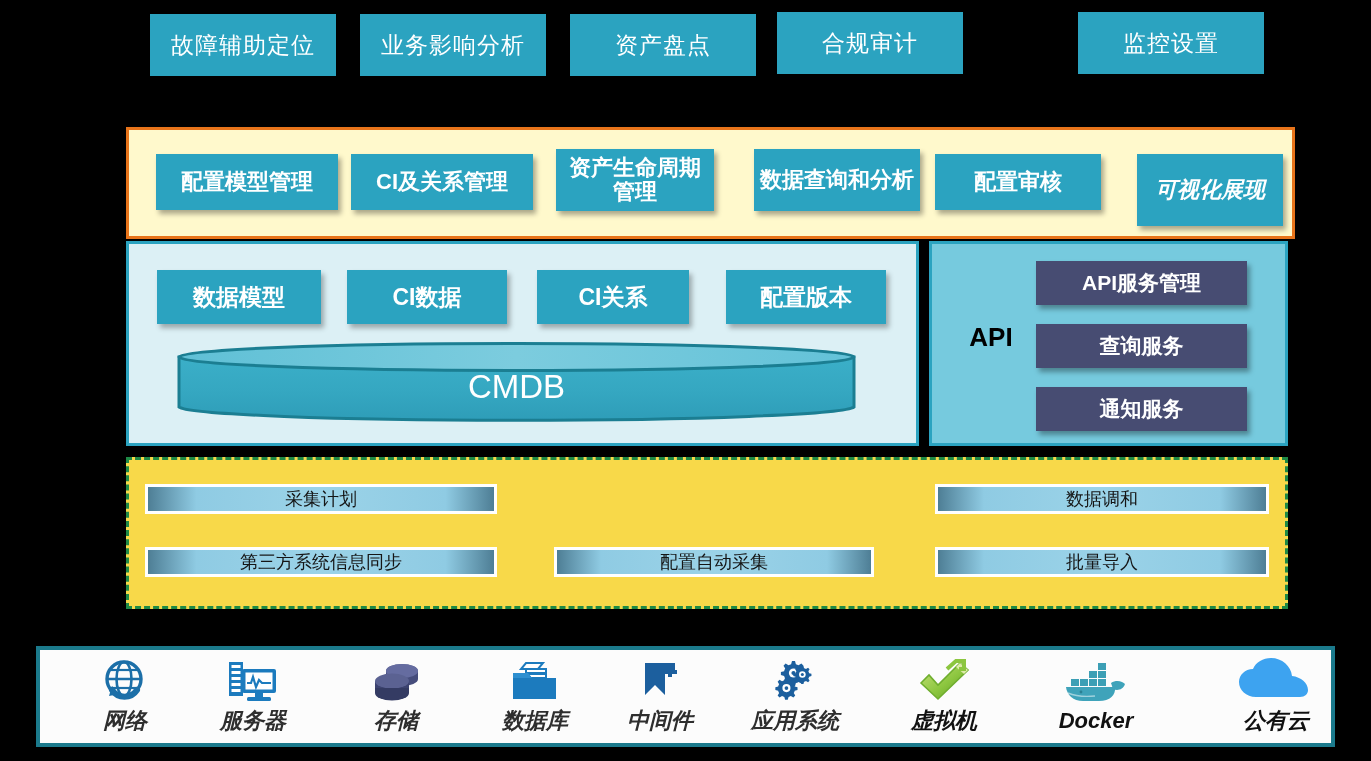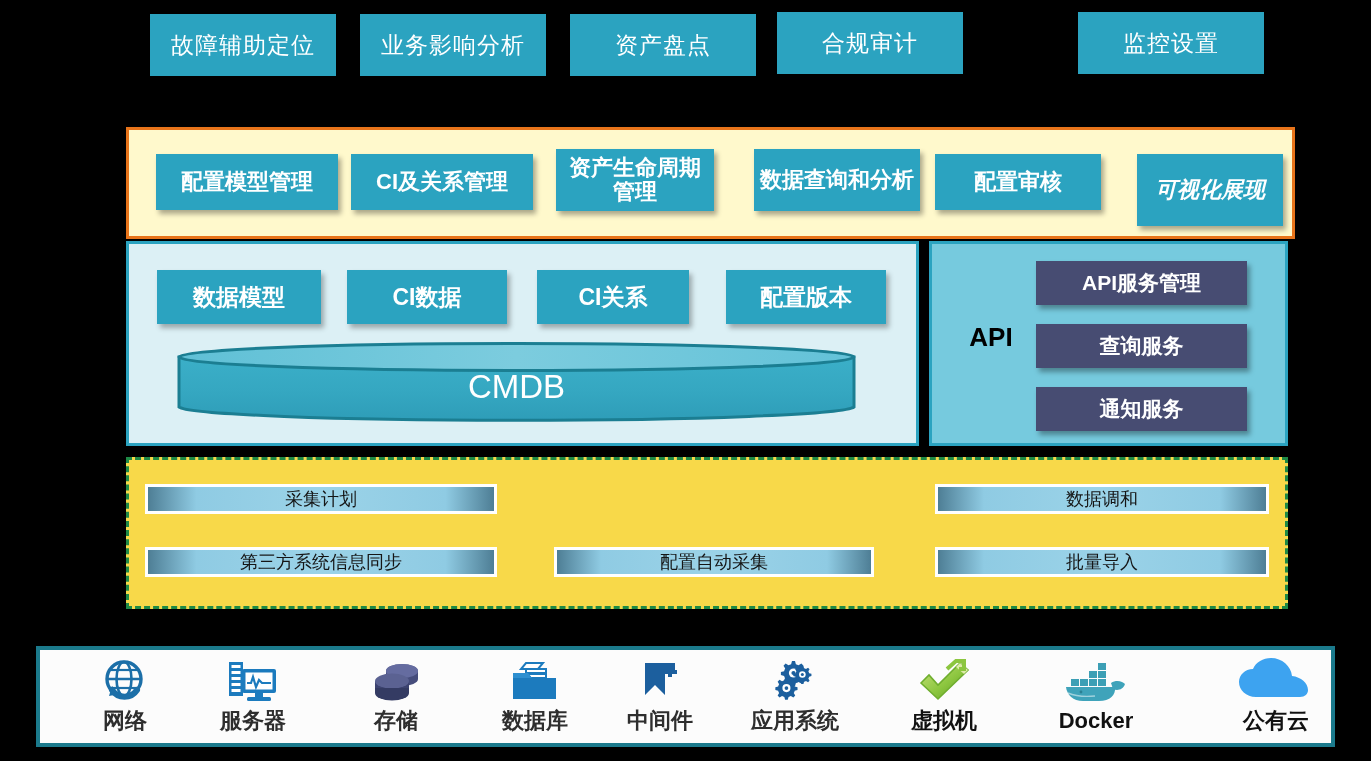--- a/index.html
+++ b/index.html
@@ -195,20 +195,21 @@
   
   .infra-strip {
     position: absolute;
     left: 36px;
     top: 646px;
     width: 1299px;
     height: 101px;
     background: #FCFCFC;
     border: 4px solid #1B7A8C;
     box-sizing: border-box;
+    font-style: italic;
   }
   .infra-item {
     position: absolute;
     top: 6px;
     width: 118px;
     height: 86px;
     display: flex;
     flex-direction: column;
     align-items: center;
     justify-content: flex-start;

